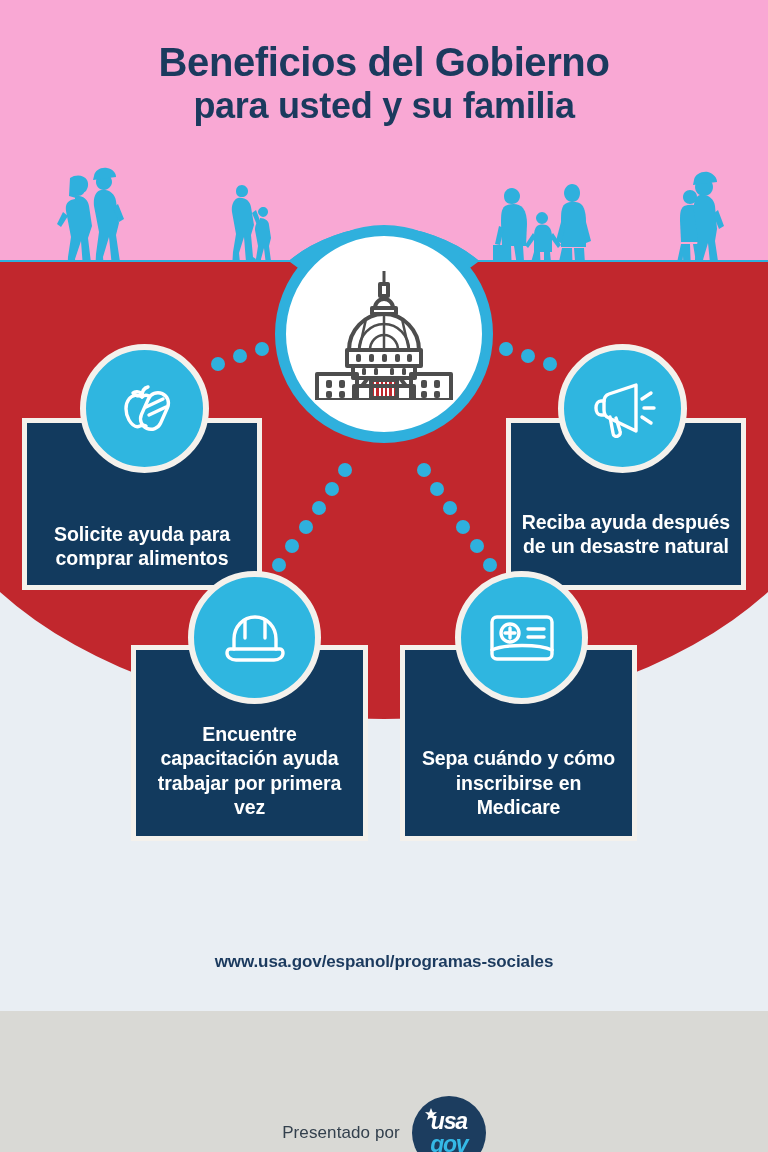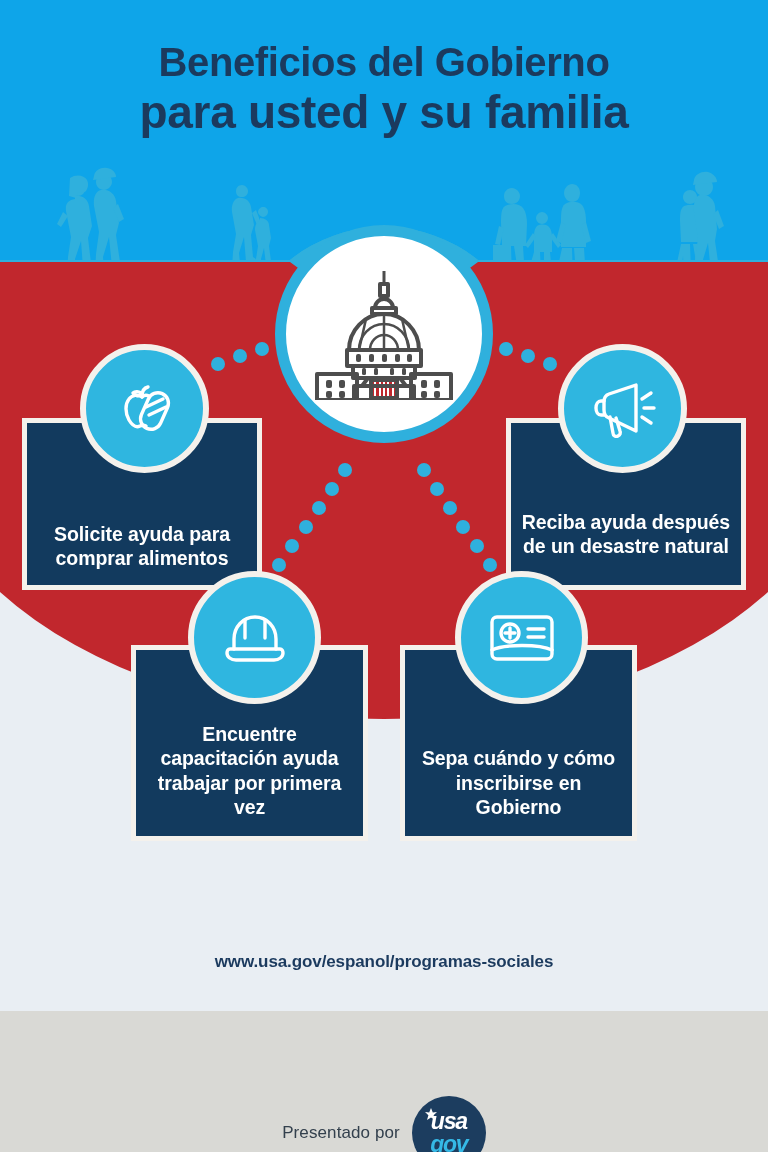--- a/index.html
+++ b/index.html
@@ -7,34 +7,34 @@
   body {
     font-family:"Liberation Sans", sans-serif;
     background:#e9eef3;
     position:relative;
     overflow:hidden;
   }
 
   
   #header-area {
     position:absolute; left:0; top:0; width:768px; height:262px;
-    background:#0ea5e9;
+    background:#f9a8d4;
   }
   #title-block {
     position:absolute; left:0; top:40px; width:768px;
     text-align:center;
   }
   #title-line1 {
     display:block;
     font-size:40px; font-weight:bold; color:#1b3a5e;
     letter-spacing:-0.4px; line-height:1.12;
   }
   #title-line2 {
     display:block;
-    font-size:46px; font-weight:bold; color:#1b3a5e;
+    font-size:36px; font-weight:bold; color:#1b3a5e;
     letter-spacing:-0.3px; line-height:1.18;
   }
 
   
   #silhouettes {
     position:absolute; left:0; top:160px; width:768px; height:125px;
     pointer-events:none;
   }
 
   
@@ -362,21 +362,21 @@
     <g fill="none" stroke="#ffffff" stroke-width="3.4" stroke-linecap="round" stroke-linejoin="round">
       <path d="M17 46V36c0-12 9-22 21-22s21 10 21 22v10"></path>
       <path d="M28 17v18M48 17v18"></path>
       <path d="M13 46h50c2 0 3 2 3 4 0 4-4 7-9 7H19c-5 0-9-3-9-7 0-2 1-4 3-4z"></path>
     </g>
   </svg>
 </div>
 
 <div class="card" id="card-medicare">
   <div class="card-inner">
-    <div class="card-text">Sepa cuándo y cómo inscribirse en Gobierno</div>
+    <div class="card-text">Sepa cuándo y cómo inscribirse en Medicare</div>
   </div>
 </div>
 <div class="icon-bubble" id="bubble-medicare">
   <svg width="76" height="62" viewBox="0 0 76 62">
     <g fill="none" stroke="#ffffff" stroke-width="3.4" stroke-linecap="round" stroke-linejoin="round">
       <rect x="8" y="10" width="60" height="42" rx="5"></rect>
       <circle cx="26" cy="26" r="9"></circle>
       <line x1="26" y1="21" x2="26" y2="31"></line>
       <line x1="21" y1="26" x2="31" y2="26"></line>
       <line x1="44" y1="22" x2="60" y2="22"></line>

